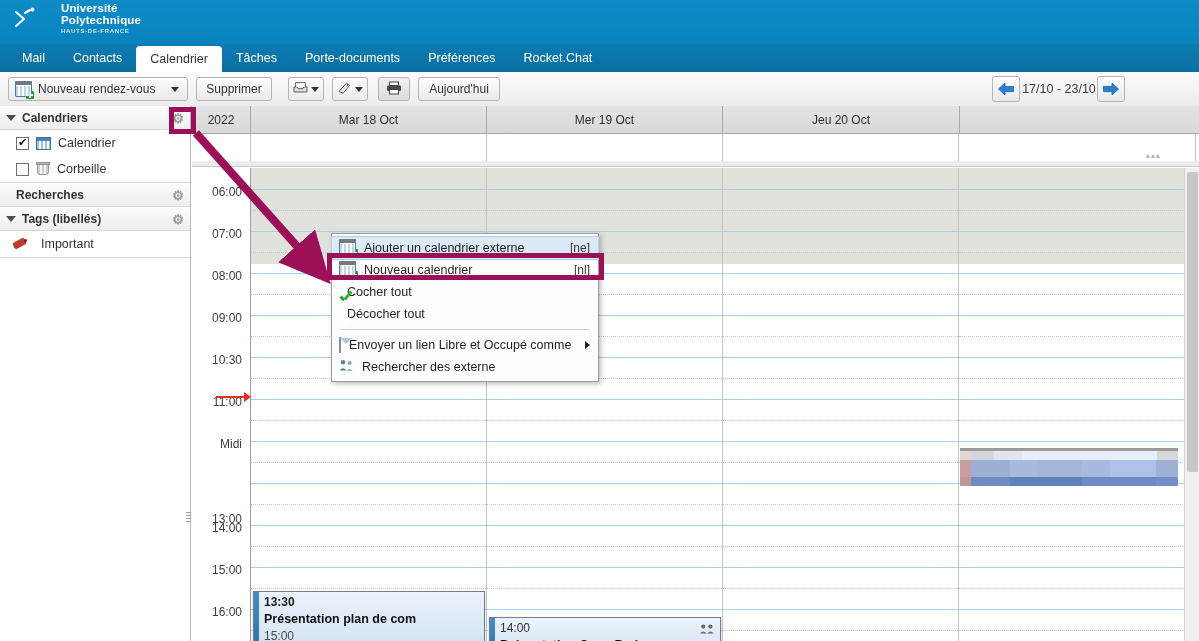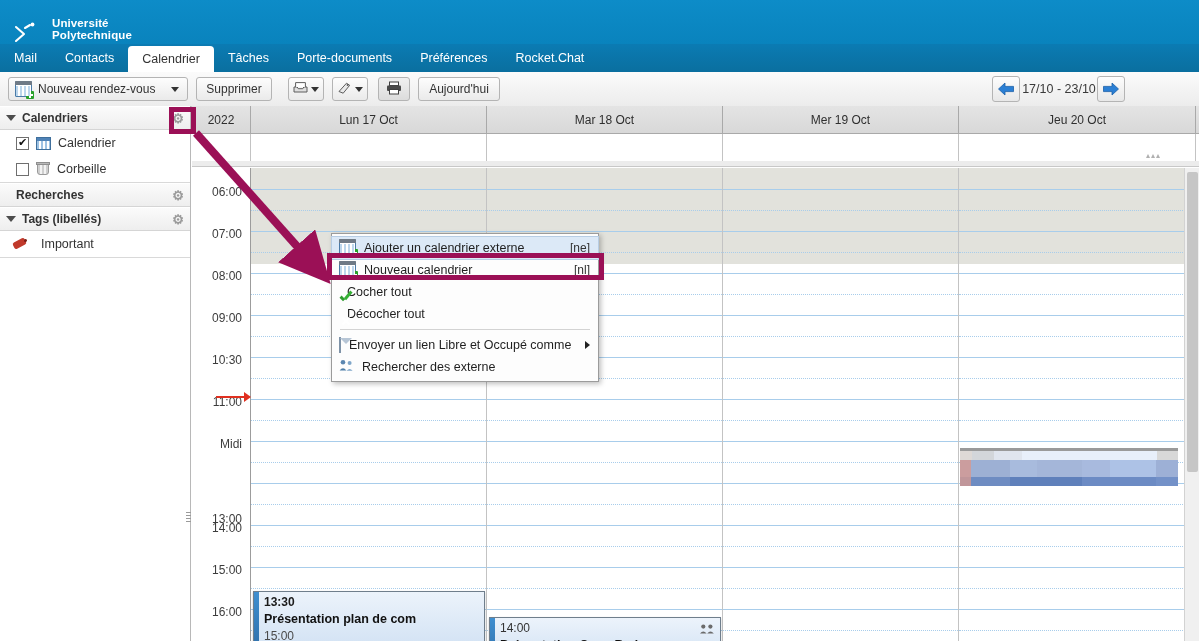--- a/index.html
+++ b/index.html
@@ -10,37 +10,37 @@
     -webkit-font-smoothing:antialiased;
   }
   #app{position:relative;width:1199px;height:641px;overflow:hidden;}
 
   
   .brand-header{
     position:absolute;left:0;top:0;width:1199px;height:44px;
     background:#0b87c3;
     background:linear-gradient(180deg,#0d8cc8 0%,#0983bd 100%);
   }
-  .logo-wrap{position:absolute;left:14px;top:18px;display:flex;align-items:center;gap:12px;}
+  .logo-wrap{position:absolute;left:14px;top:3px;display:flex;align-items:center;gap:21px;}
   .logo-mark{width:26px;height:26px;position:relative;flex:0 0 auto;}
   .logo-text{line-height:1.02;}
   .logo-l1,.logo-l2{
     color:#ffffff;font-size:11.5px;font-weight:bold;letter-spacing:.1px;display:block;
   }
   .logo-l3{
     color:#cfe7f4;font-size:6px;font-weight:bold;letter-spacing:.7px;display:block;margin-top:2px;
   }
 
   
   .tabbar{
     position:absolute;left:0;top:44px;width:1199px;height:28px;
     background:#0a74a9;
     background:linear-gradient(180deg,#0b7bb3 0%,#0a6f9f 100%);
   }
-  .tabs{display:flex;height:28px;align-items:stretch;padding-left:0;}
+  .tabs{display:flex;height:28px;align-items:stretch;padding-left:8px;}
   .tab{
     display:flex;align-items:center;justify-content:center;
     padding:0 14px;color:#ffffff;font-size:12.5px;cursor:default;
     position:relative;
   }
   .tab.active{
     background:#ffffff;color:#333333;
     border-top-left-radius:4px;border-top-right-radius:4px;
     margin-top:2px;
   }
@@ -365,21 +365,20 @@
     <i></i>
       <i></i>
       <i></i>
       <i></i>
   </div>
 
   <div class="calwrap">
 
     <div class="cal-head" id="cal-head">
         <div class="ch-cell ch-year">2022</div>
-        <div class="ch-cell" style="width: 236px;">Lun 17 Oct</div>
         <div class="ch-cell" style="width: 236px;">Mar 18 Oct</div>
         <div class="ch-cell" style="width: 236px;">Mer 19 Oct</div>
         <div class="ch-cell" style="width: 237px;">Jeu 20 Oct</div>
       </div>
 
     <div class="allday" id="allday-row">
         <div class="ad-cell ad-year"></div>
         <div class="ad-cell" style="width: 236px;"></div>
         <div class="ad-cell" style="width: 236px;"></div>
         <div class="ad-cell" style="width: 236px;"></div>

